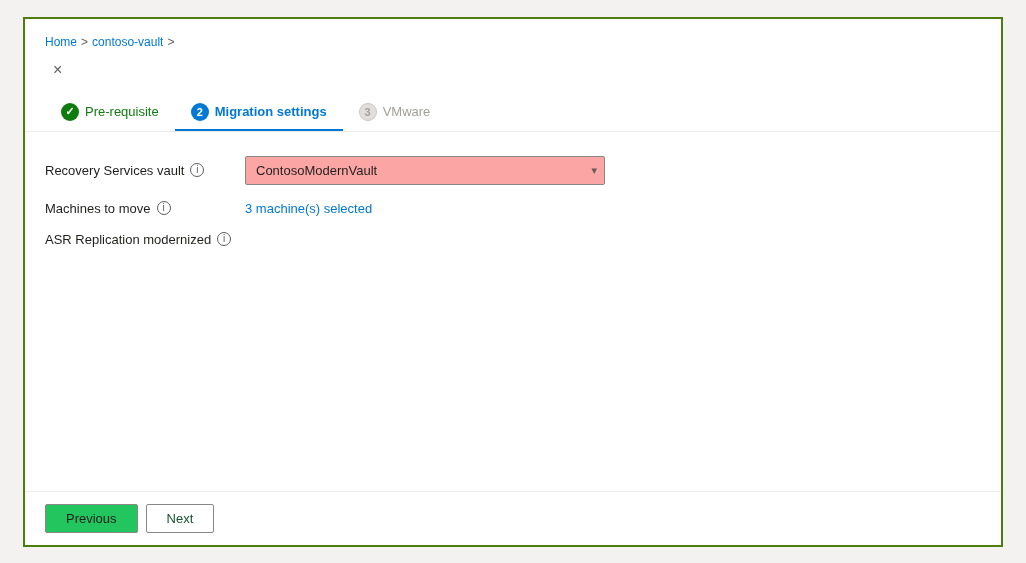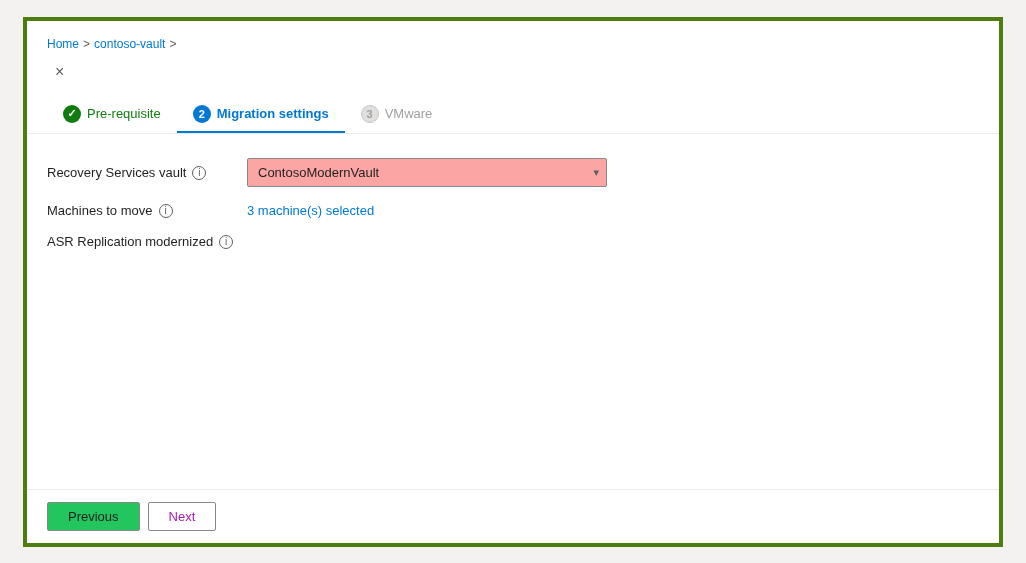--- a/index.html
+++ b/index.html
@@ -17,21 +17,21 @@
       height: 563px;
       background: #f3f2f1;
       display: flex;
       align-items: center;
       justify-content: center;
     }
     .modal {
       width: 980px;
       height: 530px;
       background: #ffffff;
-      border: 4px solid #4d7c0f;
+      border: 2px solid #4d7c0f;
       display: flex;
       flex-direction: column;
       position: relative;
     }
     .modal-header {
       padding: 16px 20px 0 20px;
       border-bottom: 1px solid #edebe9;
     }
     .breadcrumb {
       font-size: 12px;
@@ -142,21 +142,21 @@
       display: flex;
       align-items: center;
       margin-bottom: 16px;
       gap: 0;
     }
     .form-label {
       width: 200px;
       font-size: 13px;
       color: #201f1e;
       display: flex;
-      align-items: flex-end;
+      align-items: flex-start;
       gap: 6px;
       flex-shrink: 0;
     }
     .info-icon {
       width: 14px;
       height: 14px;
       border-radius: 50%;
       border: 1px solid #605e5c;
       display: inline-flex;
       align-items: center;
@@ -215,21 +215,21 @@
       border-radius: 2px;
     }
     .btn-secondary {
       background: #22c55e;
       border: 1px solid #8a8886;
       color: #201f1e;
     }
     .btn-primary {
       background: white;
       border: 1px solid #8a8886;
-      color: #a21caf;
+      color: #14532d;
     }
   </style>
 </head>
 <body>
 
 <div class="modal-overlay">
   <div class="modal">
 
     <div class="modal-header">
 

